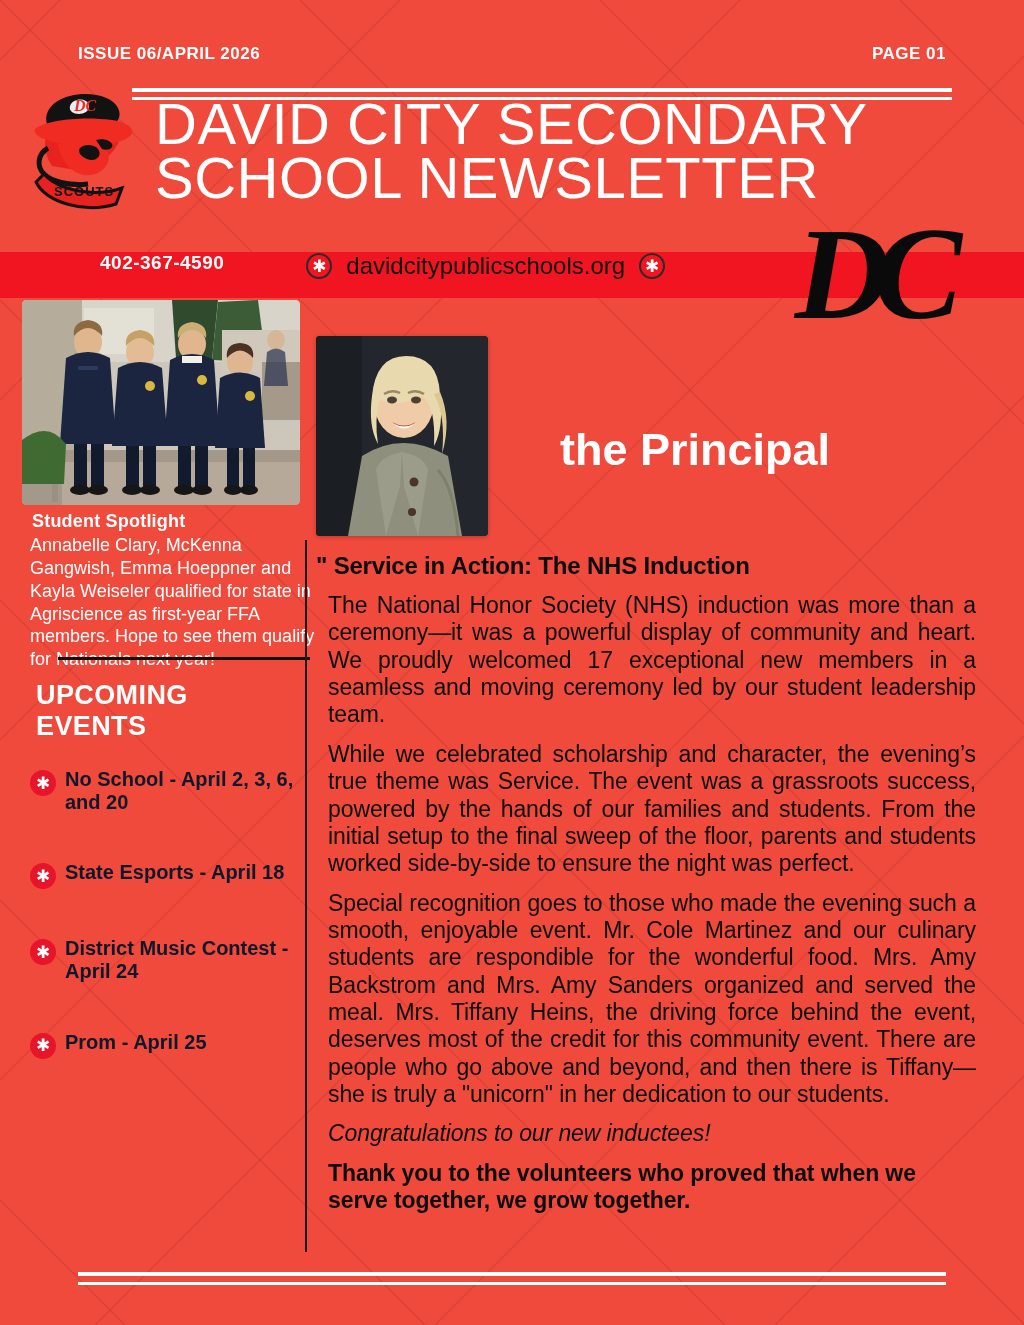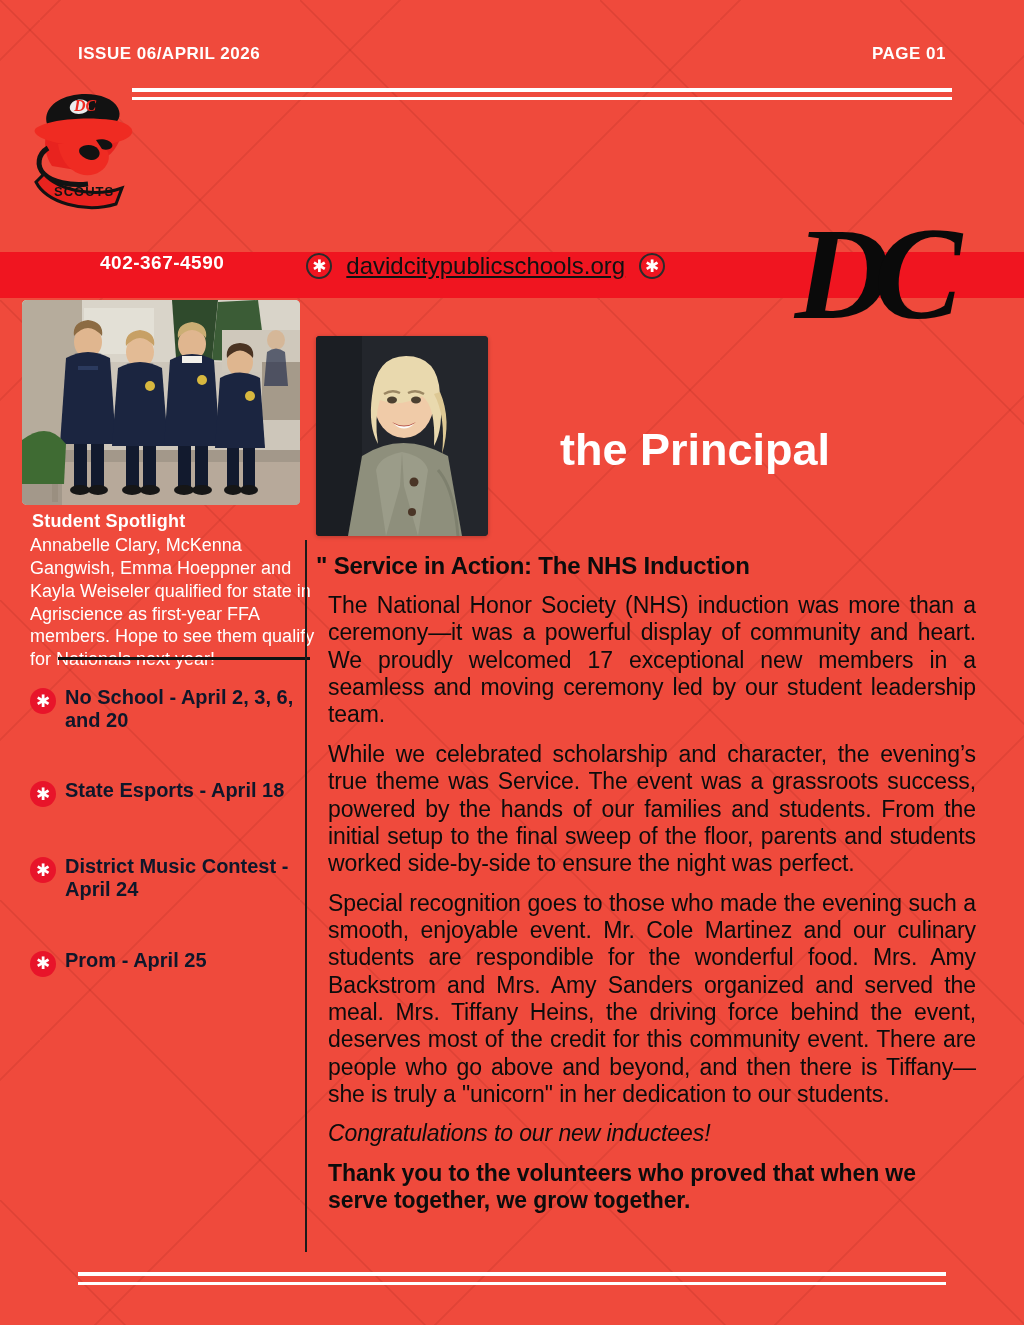--- a/index.html
+++ b/index.html
@@ -44,21 +44,21 @@
   }
   .title .l2{display:block;}
 
   
   .contactbar{
     position:absolute;top:252px;left:0;width:1024px;height:46px;
     background:#f01520;display:flex;align-items:flex-start;
   }
   .phone{color:#fff;font-weight:bold;font-size:19px;margin-left:100px;letter-spacing:.5px;}
   .web-wrap{display:flex;align-items:center;margin-left:82px;}
-  .web{color:#111;font-size:24px;margin:0 14px;text-decoration:underline;}
+  .web{color:#111;font-size:24px;margin:0 14px;}
   .ast{
     width:26px;height:26px;border-radius:50%;
     border:2.5px solid #2b2b2b;color:#fff;font-size:17px;
     display:flex;align-items:center;justify-content:center;line-height:1;
     box-sizing:border-box;
   }
   .dc-mono{
     position:absolute;right:78px;top:208px;
     font-family:"Liberation Serif", serif;font-size:132px;font-weight:bold;
     color:#0a0a0a;font-style:italic;line-height:1;letter-spacing:-16px;
@@ -147,20 +147,24 @@
         <path d="M40 66 C42 80 50 92 62 96 C74 100 86 94 90 84 C93 76 88 68 80 66 Z" fill="#ef2b22"></path>
         <path d="M62 70 C66 66 76 66 80 71 C84 76 80 82 74 82 C68 82 58 76 62 70 Z" fill="#121212"></path>
         <path d="M78 62 C84 60 92 62 94 66 C96 70 90 73 84 71 Z" fill="#121212"></path>
         <path d="M30 70 C20 76 18 88 26 96 C34 104 52 108 70 106" fill="none" stroke="#121212" stroke-width="5"></path>
         <path d="M26 96 C40 112 76 120 104 110 L98 126 C66 136 28 124 18 104 Z" fill="#e8231f" stroke="#121212" stroke-width="3"></path>
         <text x="36" y="118" font-family="Liberation Sans, sans-serif" font-size="13" fill="#121212" font-weight="bold" letter-spacing="1">SCOUTS</text>
       </g>
     </svg>
   </div>
 
+  <div class="title">
+    <span>DAVID CITY SECONDARY</span>
+    <span class="l2">SCHOOL NEWSLETTER</span>
+  </div>
 
   <div class="contactbar">
     <span class="phone">402-367-4590</span>
     <span class="web-wrap">
       <span class="ast">✱</span>
       <span class="web">davidcitypublicschools.org</span>
       <span class="ast">✱</span>
     </span>
   </div>
   <div class="dc-mono">DC</div>
@@ -225,20 +229,21 @@
           <path d="M245 52 q9 -7 18 0 l3 34 l-24 0 Z" fill="#2a3350"></path>
         </g>
         <rect x="30" y="150" width="6" height="52" fill="#9a8f80"></rect>
         <path d="M0 140 q26 -20 44 4 l-2 40 l-42 0 Z" fill="#3f6b33"></path>
       </svg>
     </div>
     <div class="spot-title">Student Spotlight</div>
     <div class="spot-body">Annabelle Clary, McKenna Gangwish, Emma Hoeppner and Kayla Weiseler qualified for state in Agriscience as first-year FFA members.  Hope to see them qualify for Nationals next year!</div>
     <div class="hr-black"></div>
 
+    <div class="events-title">UPCOMING EVENTS</div>
 
     <div class="event">
       <span class="ev-dot">✱</span>
       <span class="ev-label">No School - April 2, 3, 6, and 20</span>
     </div>
     <div class="event sp">
       <span class="ev-dot">✱</span>
       <span class="ev-label">State Esports - April 18</span>
     </div>
     <div class="event sp">

